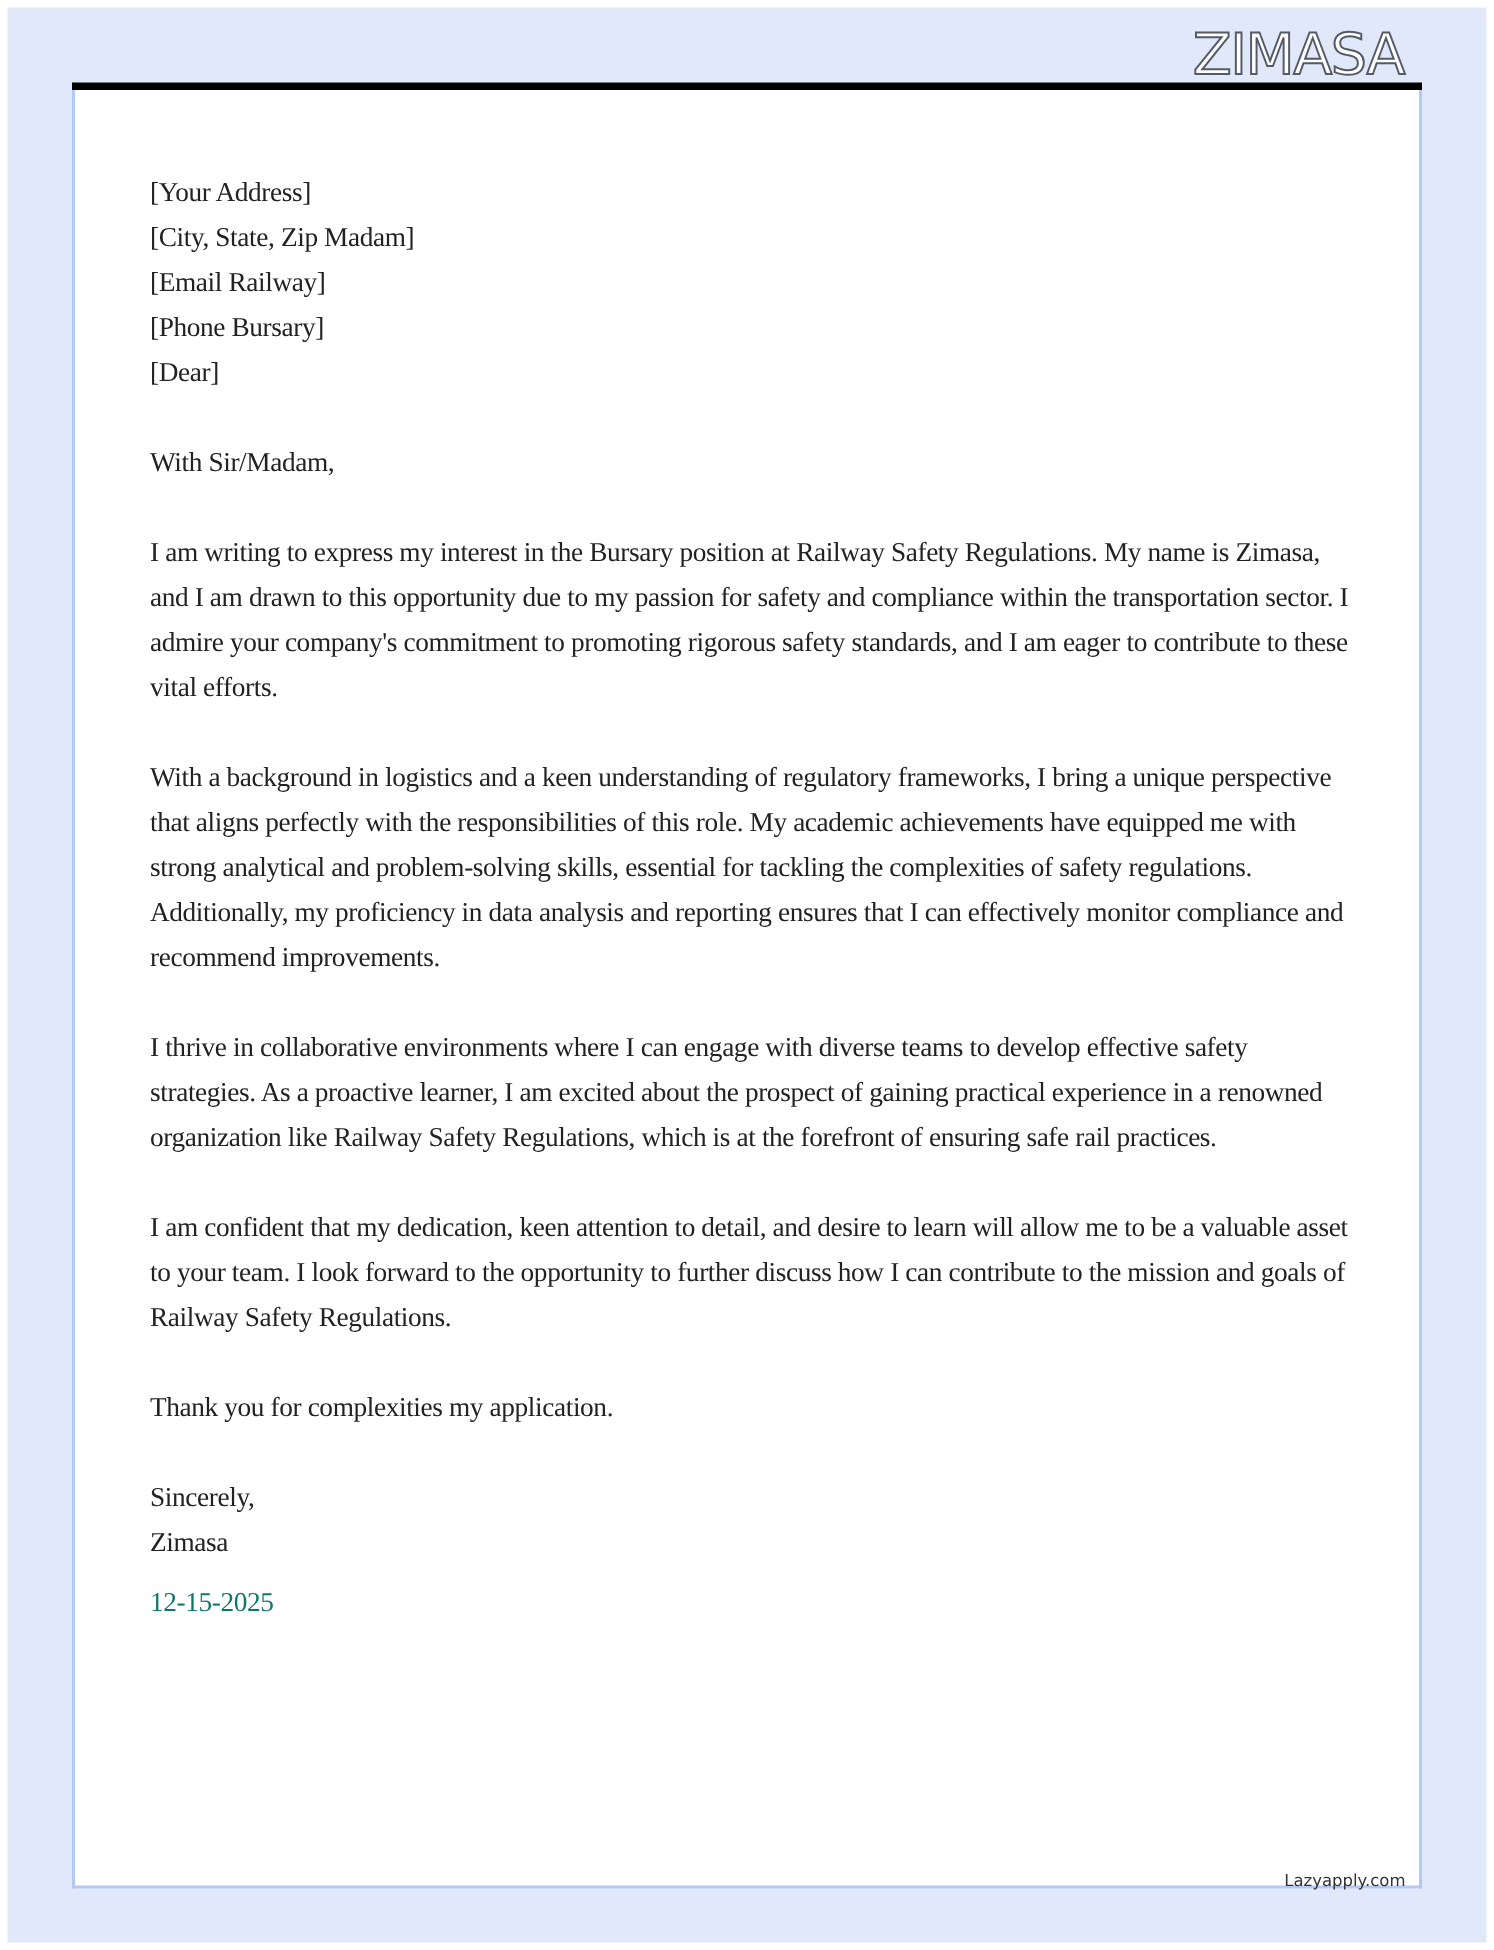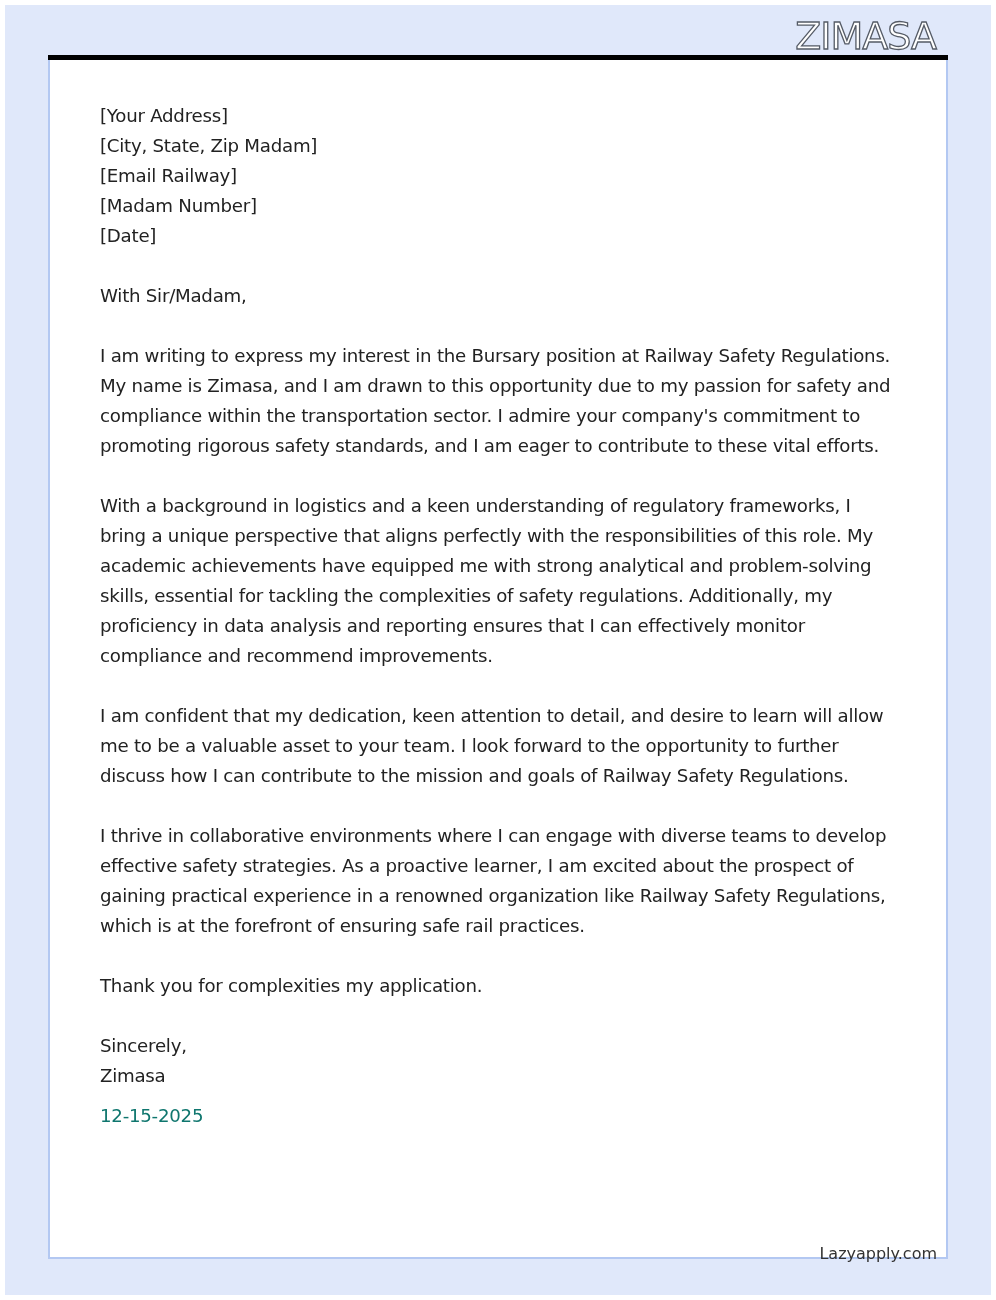--- a/index.html
+++ b/index.html
@@ -56,63 +56,64 @@
       position: absolute;
       left: 100px;
       top: 97px;
       width: 800px;
       font-size: 18.2px;
       line-height: 30px;
       color: #222222;
       letter-spacing: -0.25px;
     }
     .letter p {
-      margin: 4px 0 30px 0;
+      margin: 16px 0 30px 0;
+      font-family: Liberation Serif, serif;
     }
     .letter .line {
       display: block;
     }
     .date-stamp {
       color: #0f766e;
       margin-top: -20px !important;
     }
     .footer-mark {
       position: absolute;
       right: 59px;
       top: 1246px;
-      font-size: 16px;
+      font-size: 11px;
       color: #333333;
       line-height: 16px;
     }
   </style>
 </head>
 <body>
 
 <div class="backdrop"></div>
 
 <div class="brand">ZIMASA</div>
 
 <div class="card"></div>
 <div class="topbar"></div>
 
 <div class="letter">
   <p>
     <span class="line">[Your Address]</span>
     <span class="line">[City, State, Zip Madam]</span>
     <span class="line">[Email Railway]</span>
-    <span class="line">[Madam Number]</span>
-    <span class="line">[Date]</span>
+    <span class="line">[Phone Bursary]</span>
+    <span class="line">[Dear]</span>
   </p>
 
   <p>With Sir/Madam,</p>
 
   <p>I am writing to express my interest in the Bursary position at Railway Safety Regulations. My name is Zimasa, and I am drawn to this opportunity due to my passion for safety and compliance within the transportation sector. I admire your company's commitment to promoting rigorous safety standards, and I am eager to contribute to these vital efforts.</p>
   <p>With a background in logistics and a keen understanding of regulatory frameworks, I bring a unique perspective that aligns perfectly with the responsibilities of this role. My academic achievements have equipped me with strong analytical and problem-solving skills, essential for tackling the complexities of safety regulations. Additionally, my proficiency in data analysis and reporting ensures that I can effectively monitor compliance and recommend improvements.</p>
+  <p>I thrive in collaborative environments where I can engage with diverse teams to develop effective safety strategies. As a proactive learner, I am excited about the prospect of gaining practical experience in a renowned organization like Railway Safety Regulations, which is at the forefront of ensuring safe rail practices.</p>
   <p>I am confident that my dedication, keen attention to detail, and desire to learn will allow me to be a valuable asset to your team. I look forward to the opportunity to further discuss how I can contribute to the mission and goals of Railway Safety Regulations.</p>
-  <p>I thrive in collaborative environments where I can engage with diverse teams to develop effective safety strategies. As a proactive learner, I am excited about the prospect of gaining practical experience in a renowned organization like Railway Safety Regulations, which is at the forefront of ensuring safe rail practices.</p>
 
   <p>Thank you for complexities my application.</p>
 
   <p>
     <span class="line">Sincerely,</span>
     <span class="line">Zimasa</span>
   </p>
 
   <p class="date-stamp">12-15-2025</p>
 </div>

